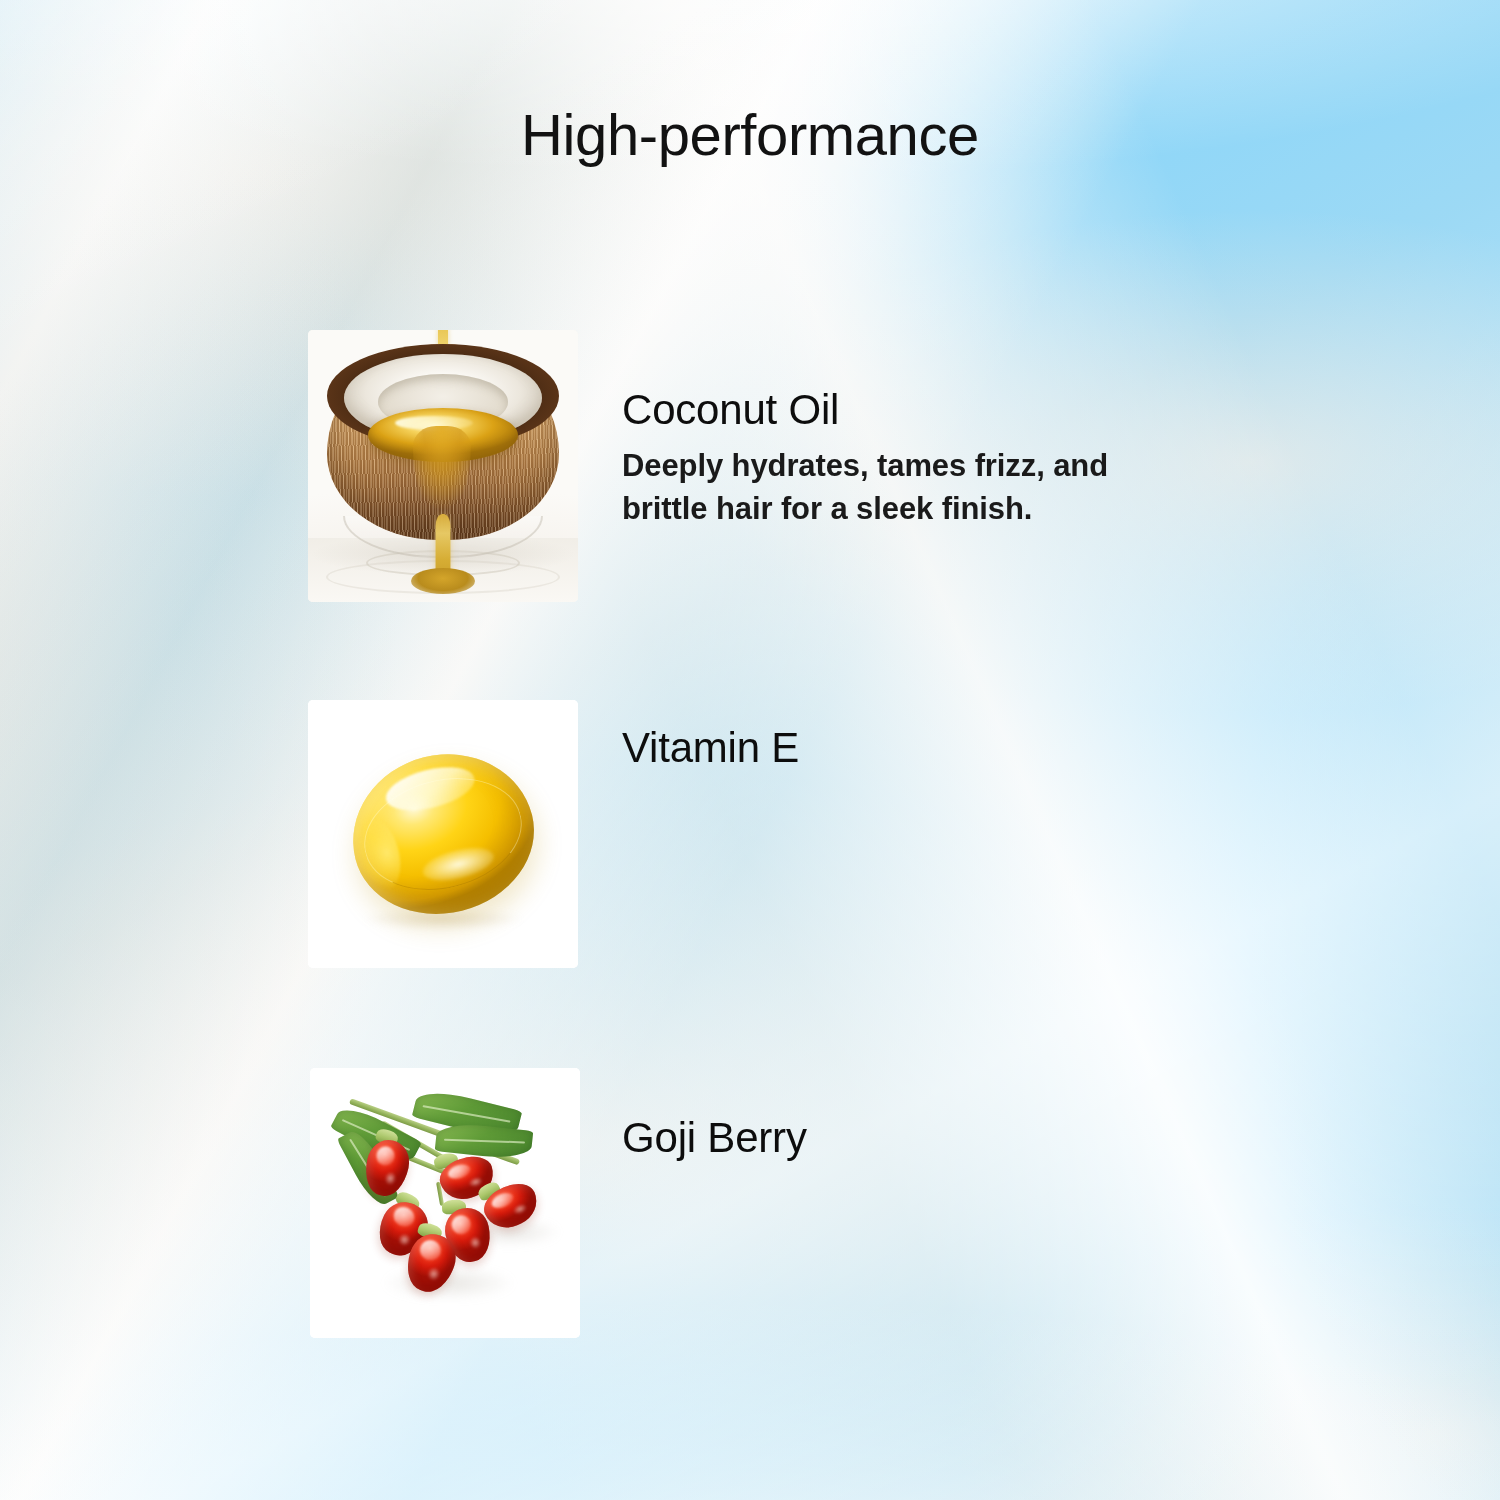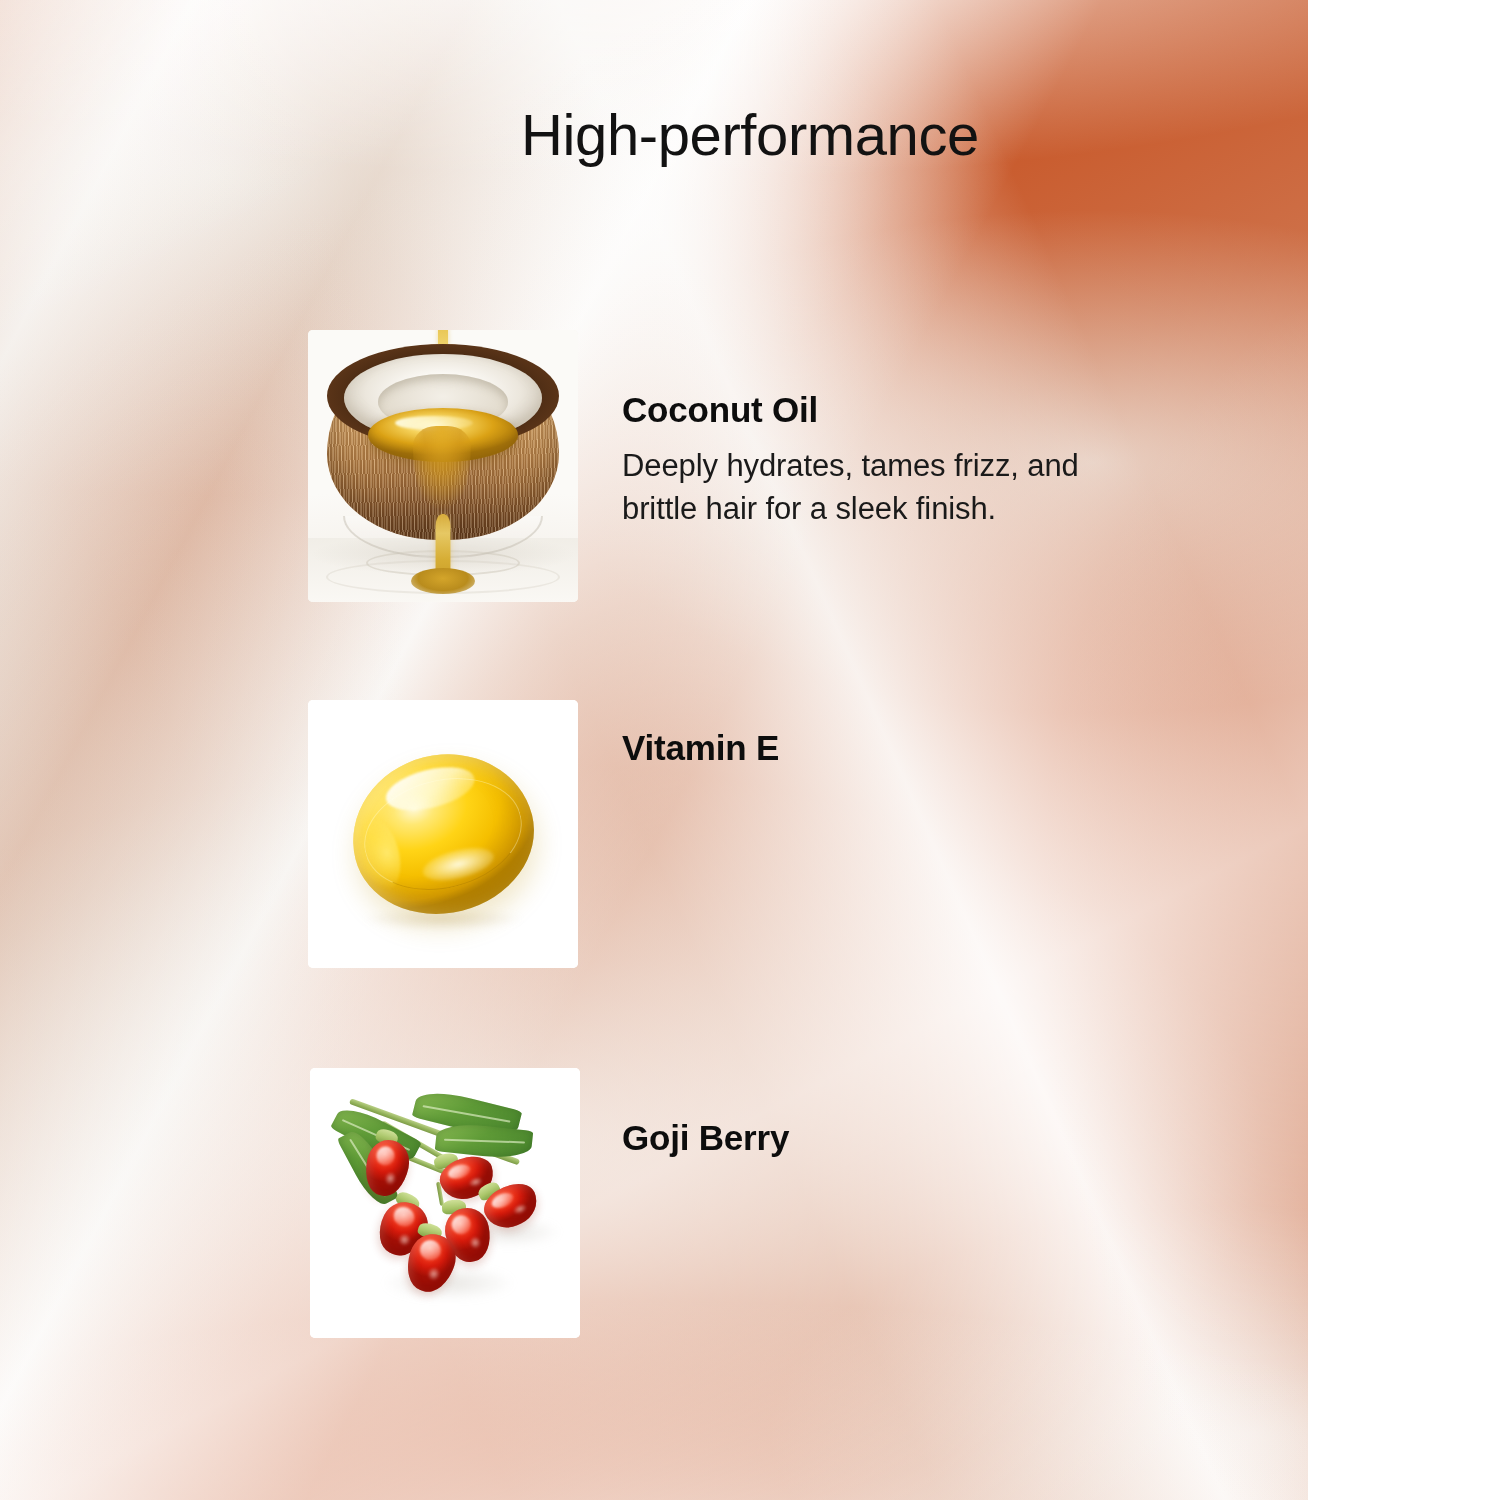--- a/index.html
+++ b/index.html
@@ -14,23 +14,23 @@
   body {
     font-family: "Liberation Sans", sans-serif;
     background: #ffffff;
     position: relative;
   }
 
   
   #page {
     position: absolute;
     inset: 0;
-    width: 1308px;
+    width: 1500px;
     height: 1500px;
-    background: #c2410c;
+    background: #7dd3fc;
     overflow: hidden;
   }
   .silk {
     position: absolute;
     inset: -10%;
     pointer-events: none;
   }
   .silk.l1 {
     background:
       radial-gradient(ellipse 1100px 520px at 22% 18%, rgba(236,232,225,.85) 0%, rgba(236,232,225,0) 62%),
@@ -105,31 +105,31 @@
   #row-1 .thumb { height: 268px; }
   #row-2 .thumb { left: 310px; height: 270px; }
 
   .copy {
     position: absolute;
     left: 622px;
     width: 760px;
   }
   .ing-name {
     color: #0d0d0d;
-    font-size: 35px;
+    font-size: 42px;
     line-height: 48px;
-    font-weight: 700;
+    font-weight: 400;
     letter-spacing: -0.2px;
     white-space: nowrap;
   }
   .ing-desc {
     color: #1a1a1a;
     font-size: 31px;
     line-height: 43px;
-    font-weight: 400;
+    font-weight: 700;
     letter-spacing: -0.1px;
     margin-top: 10px;
   }
   .ing-desc .l { display: block; white-space: nowrap; }
 
   #copy-0 { top: 56px; }
   #copy-1 { top: 24px; }
   #copy-2 { top: 46px; }
 
   

